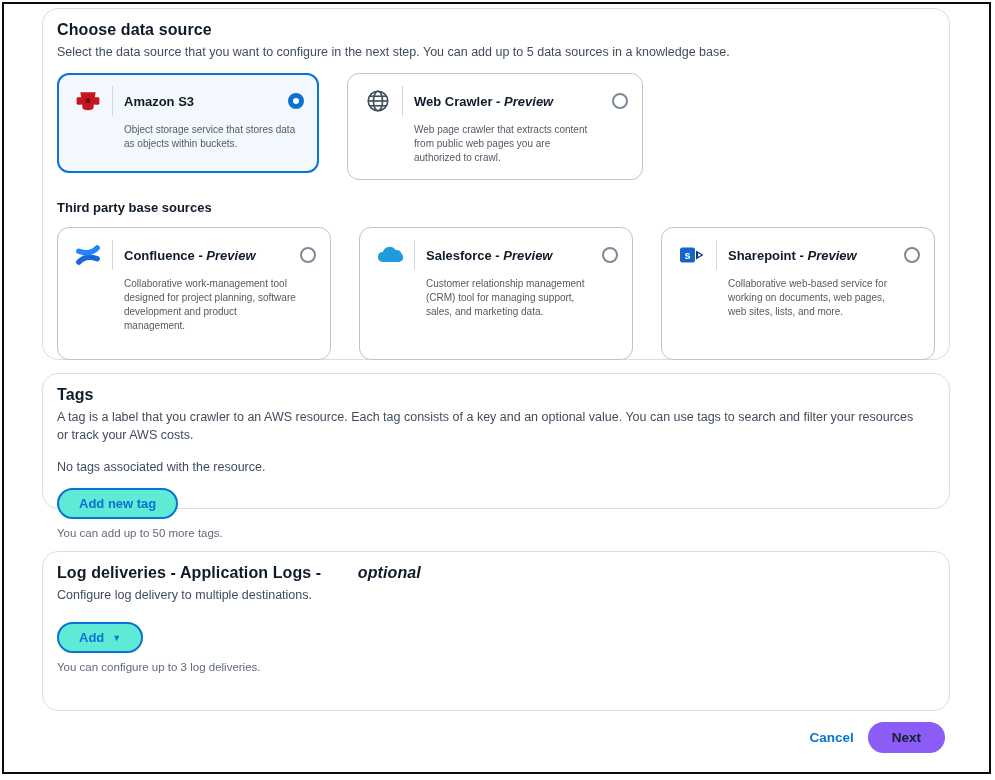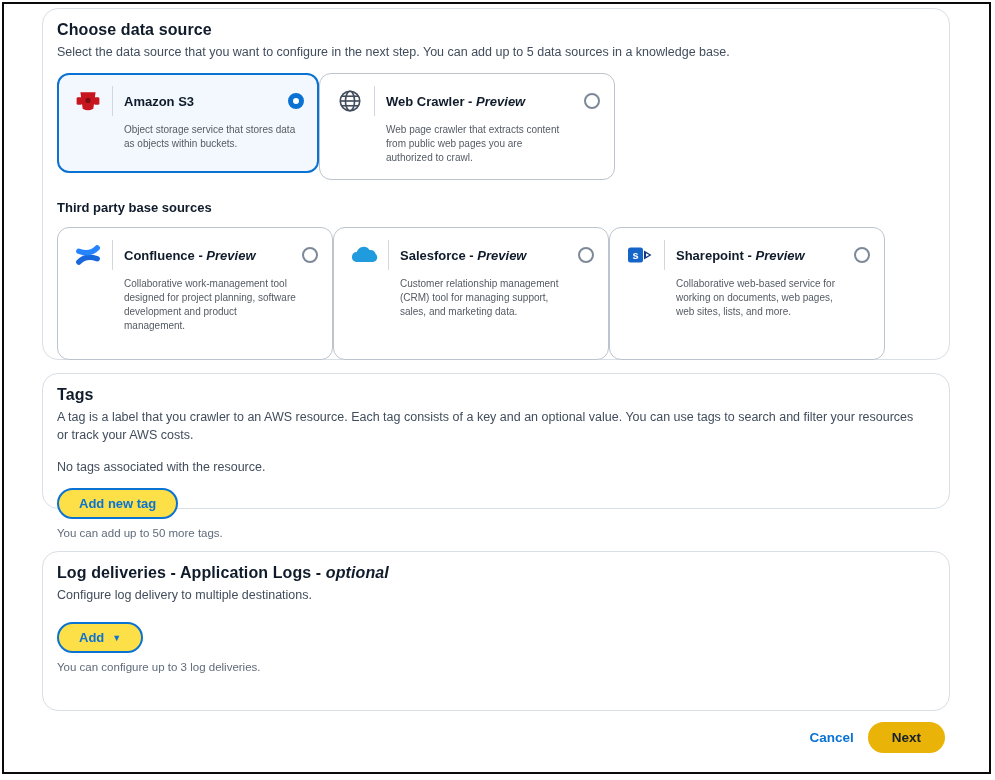--- a/index.html
+++ b/index.html
@@ -7,49 +7,49 @@
   body { width:995px; height:780px; font-family:"Liberation Sans", sans-serif; position:relative; }
   .frame { position:absolute; left:2px; top:2px; width:989px; height:772px; border:2px solid #0a0a0a; background:#fff; }
 
   .panel { position:absolute; left:38px; width:908px; background:#fff; border:1px solid #d9dfe6; border-radius:16px; padding:12px 14px; }
   .panel-choose { top:4px; height:352px; }
   .panel-tags   { top:369px; height:136px; }
   .panel-logs   { top:547px; height:160px; }
 
   h2.sec-title { font-size:16px; font-weight:bold; color:#0f1b2a; letter-spacing:0.1px; }
   .sec-desc { font-size:12.5px; color:#414d5c; margin-top:4px; line-height:1.45; }
-  .italic { font-style:italic; }
+  .italic { font-style:italic;margin-left:32px; }
 
-  .cards-row { display:flex; gap:0; margin-top:12px; align-items:flex-start; }
+  .cards-row { display:flex; gap:28px; margin-top:12px; align-items:flex-start; }
   .card { border:1px solid #bcc4cd; border-radius:12px; background:#fff; padding:12px 14px 14px 14px; cursor:pointer; }
   .card.selected { border:2px solid #0972d3; background:#f2f8fd; padding:11px 13px 13px 13px; }
   .card-s3 { width:262px; min-height:100px; }
   .card-web { width:296px; min-height:96px; }
   .card-third { width:276px; min-height:133px; }
 
   .card-head { display:flex; align-items:center; }
   .icon-box { width:32px; display:flex; justify-content:center; align-items:center; flex:0 0 32px; }
   .vline { width:1px; height:30px; background:#d1d7de; margin:0 11px 0 8px; flex:0 0 1px; }
   .card-title { font-size:13px; font-weight:bold; color:#0f1b2a; white-space:nowrap; }
   .card-title .preview { font-style:italic;text-align:center; }
   .radio { margin-left:auto; width:16px; height:16px; border-radius:50%; background:#fff; border:2px solid #7d8998; flex:0 0 16px; }
   .radio.checked { border:5px solid #0972d3; }
   .card-desc { margin-left:52px; margin-top:7px; font-size:10px; line-height:1.4; color:#545b64; max-width:178px; }
   .card-third .card-desc { max-width:172px; }
 
   .third-label { font-size:13px; font-weight:bold; color:#0f1b2a; margin-top:20px; }
 
   .plain-text { font-size:12.5px; color:#414d5c; margin-top:16px; }
-  .pill-btn { display:inline-flex; align-items:center; gap:8px; margin-top:14px; border:2px solid #0972d3; border-radius:18px; background:#fde047; color:#0972d3; font-weight:bold; font-size:13px; padding:6px 20px; font-family:"Liberation Sans", sans-serif; cursor:pointer; }
+  .pill-btn { display:inline-flex; align-items:center; gap:8px; margin-top:14px; border:2px solid #0972d3; border-radius:18px; background:#5eead4; color:#0972d3; font-weight:bold; font-size:13px; padding:6px 20px; font-family:"Liberation Sans", sans-serif; cursor:pointer; }
   .caret { font-size:9px; position:relative; top:0px; }
   .note { font-size:11.5px; color:#5f6b7a; margin-top:8px; }
 
   .footer { position:absolute; right:44px; top:718px; display:flex; align-items:center; gap:14px; }
   .cancel-link { color:#0972d3; font-size:13.5px; font-weight:bold; cursor:pointer; }
-  .next-btn { background:#eab308; border:none; border-radius:18px; color:#16212e; font-weight:bold; font-size:13.5px; padding:8px 24px; font-family:"Liberation Sans", sans-serif; cursor:pointer; }
+  .next-btn { background:#8b5cf6; border:none; border-radius:18px; color:#16212e; font-weight:bold; font-size:13.5px; padding:8px 24px; font-family:"Liberation Sans", sans-serif; cursor:pointer; }
 </style>
 </head>
 <body>
 
 <div class="frame">
 
   <section class="panel panel-choose">
     <h2 class="sec-title">Choose data source</h2>
     <div class="sec-desc">Select the data source that you want to configure in the next step. You can add up to 5 data sources in a knowledge base.</div>
 

